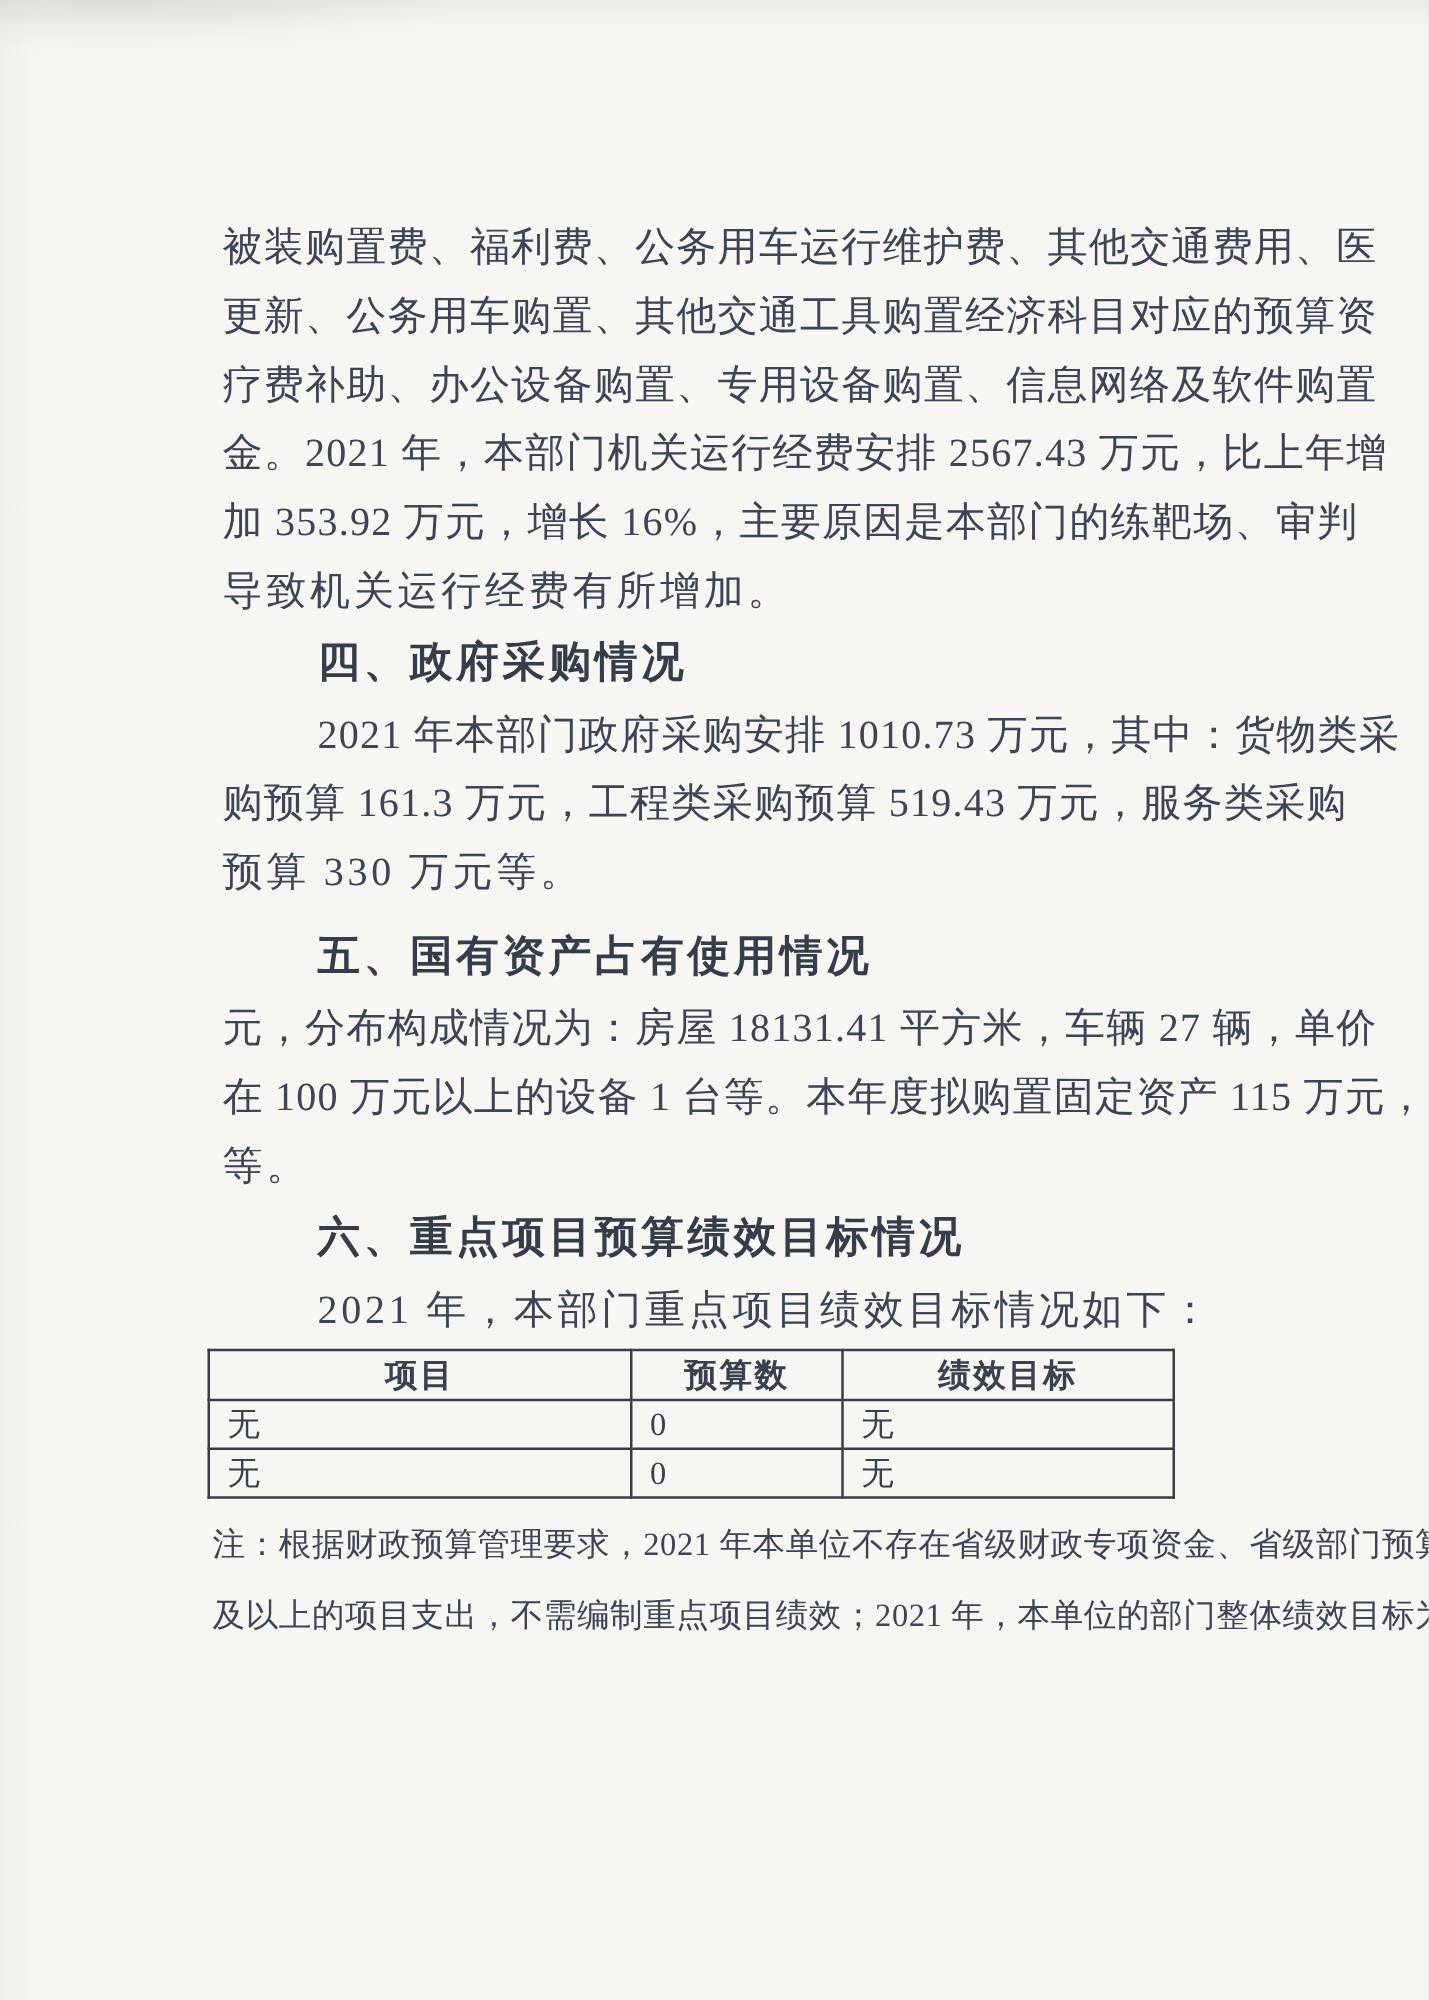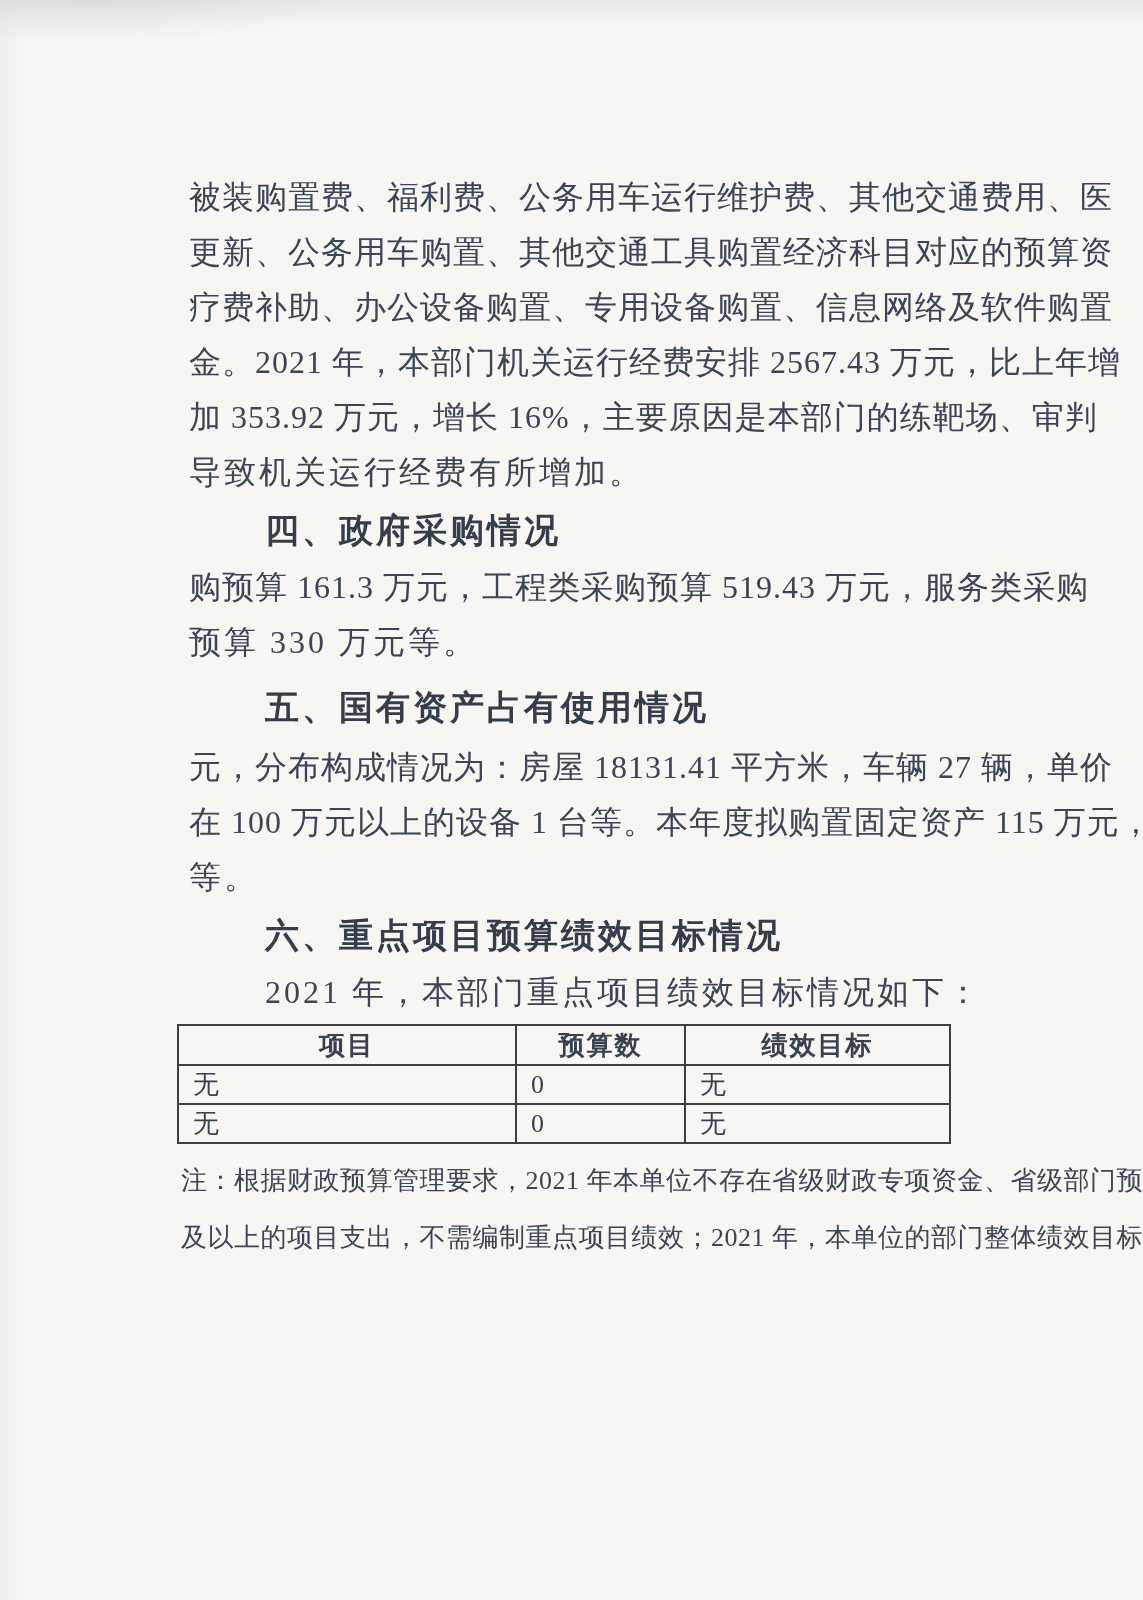--- a/index.html
+++ b/index.html
@@ -16,21 +16,21 @@
       radial-gradient(ellipse 400px 60px at 8% 0%, rgba(190,188,184,0.30), rgba(190,188,184,0) 70%),
       linear-gradient(to bottom, rgba(225,223,219,0.55) 0px, rgba(225,223,219,0) 22px),
       linear-gradient(to right, rgba(228,226,222,0.35) 0px, rgba(228,226,222,0) 30px),
       #f7f6f3;
     overflow: hidden;
     font-family: "Liberation Serif", "DejaVu Serif", serif;
     color: #3c4456;
   }
   .content {
     position: absolute;
-    left: 189px;
+    left: 178px;
     top: 170px;
     width: 855px;
   }
   .body-line {
     height: 55px;
     line-height: 55px;
     font-size: 32px;
     letter-spacing: 1px;
     text-align: justify;
     text-align-last: justify;
@@ -50,21 +50,21 @@
     line-height: 60px;
     padding-left: 76px;
     font-family: "Liberation Sans", "DejaVu Sans", sans-serif;
     font-weight: 700;
     font-size: 34px;
     letter-spacing: 3px;
     color: #353c4a;
     text-align: center;
     text-align-last: left;
   }
-  .section-heading.mt { margin-top: 10px; font-family: Liberation Mono, monospace; }
+  .section-heading.mt { margin-top: 10px; }
 
   table.perf-table {
     margin-left: -12px;
     margin-top: 4px;
     width: 772px;
     border-collapse: collapse;
     table-layout: fixed;
   }
   .perf-table td, .perf-table th {
     border: 2px solid #3d3e45;
@@ -117,20 +117,21 @@
       <div class="body-line">被装购置费、福利费、公务用车运行维护费、其他交通费用、医</div>
       <div class="body-line">更新、公务用车购置、其他交通工具购置经济科目对应的预算资</div>
       <div class="body-line">疗费补助、办公设备购置、专用设备购置、信息网络及软件购置</div>
       <div class="body-line">金。2021 年，本部门机关运行经费安排 2567.43 万元，比上年增</div>
       <div class="body-line">加 353.92 万元，增长 16%，主要原因是本部门的练靶场、审判</div>
       <div class="body-line short">导致机关运行经费有所增加。</div>
     </div>
 
     <div>
       <div class="section-heading">四、政府采购情况</div>
+      <div class="body-line indent">2021 年本部门政府采购安排 1010.73 万元，其中：货物类采</div>
       <div class="body-line">购预算 161.3 万元，工程类采购预算 519.43 万元，服务类采购</div>
       <div class="body-line short">预算 330 万元等。</div>
     </div>
 
     <div>
       <div class="section-heading mt">五、国有资产占有使用情况</div>
       <div class="body-line">元，分布构成情况为：房屋 18131.41 平方米，车辆 27 辆，单价</div>
       <div class="body-line">在 100 万元以上的设备 1 台等。本年度拟购置固定资产 115 万元，</div>
       <div class="body-line short">等。</div>
     </div>

